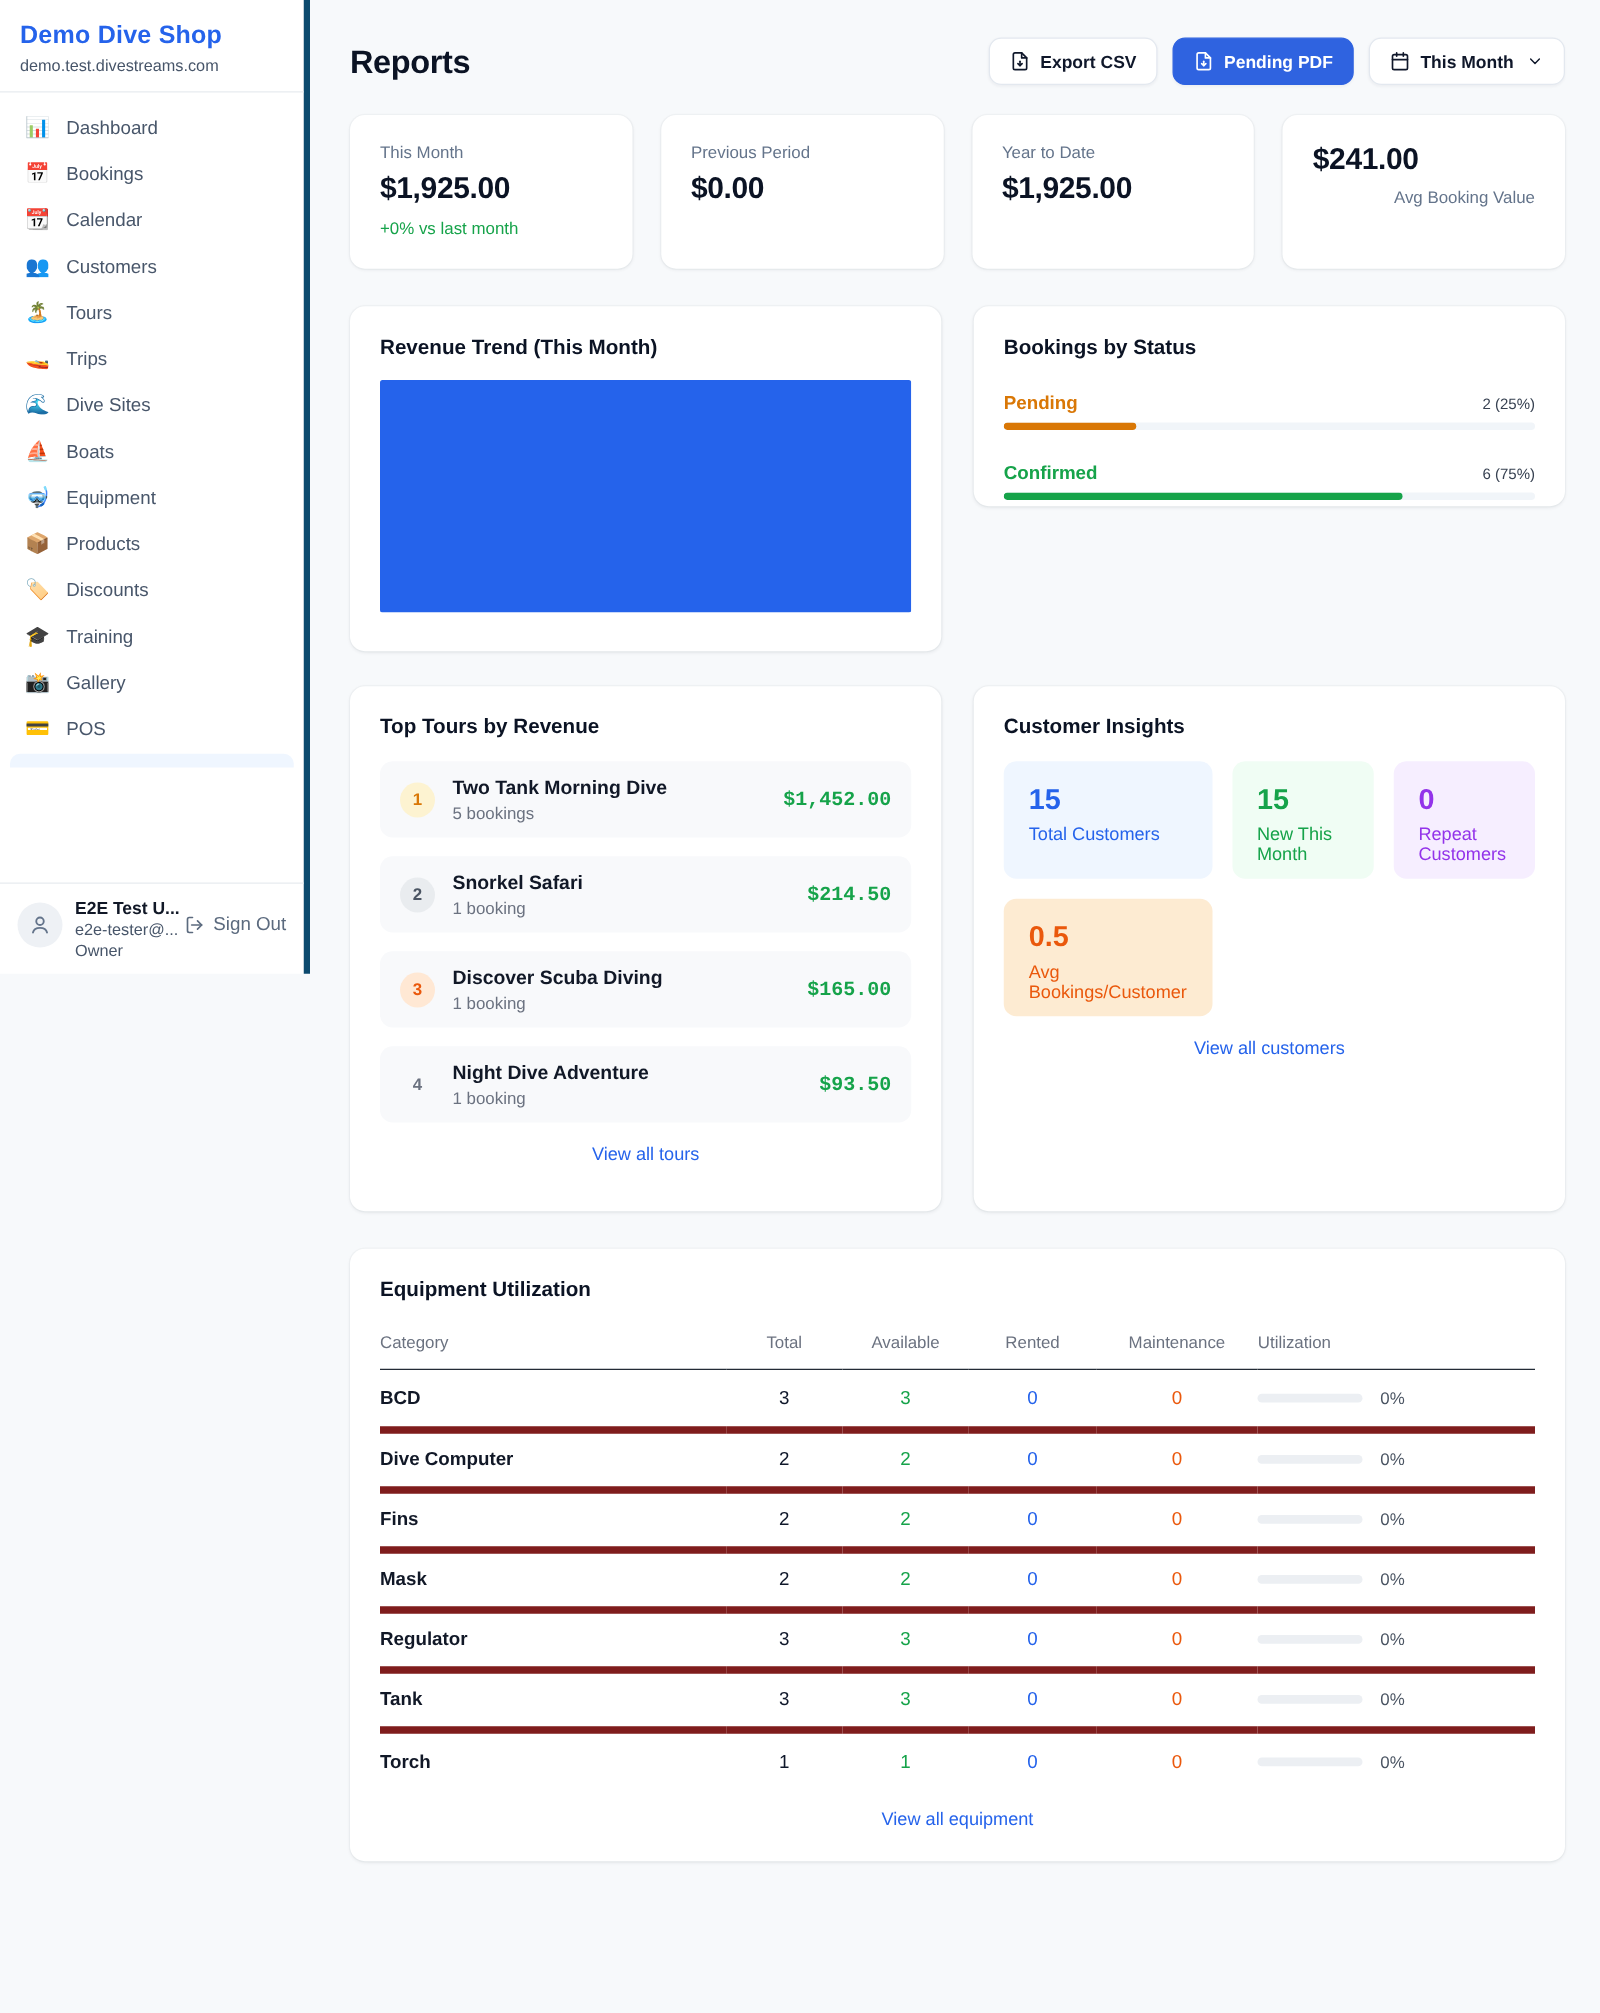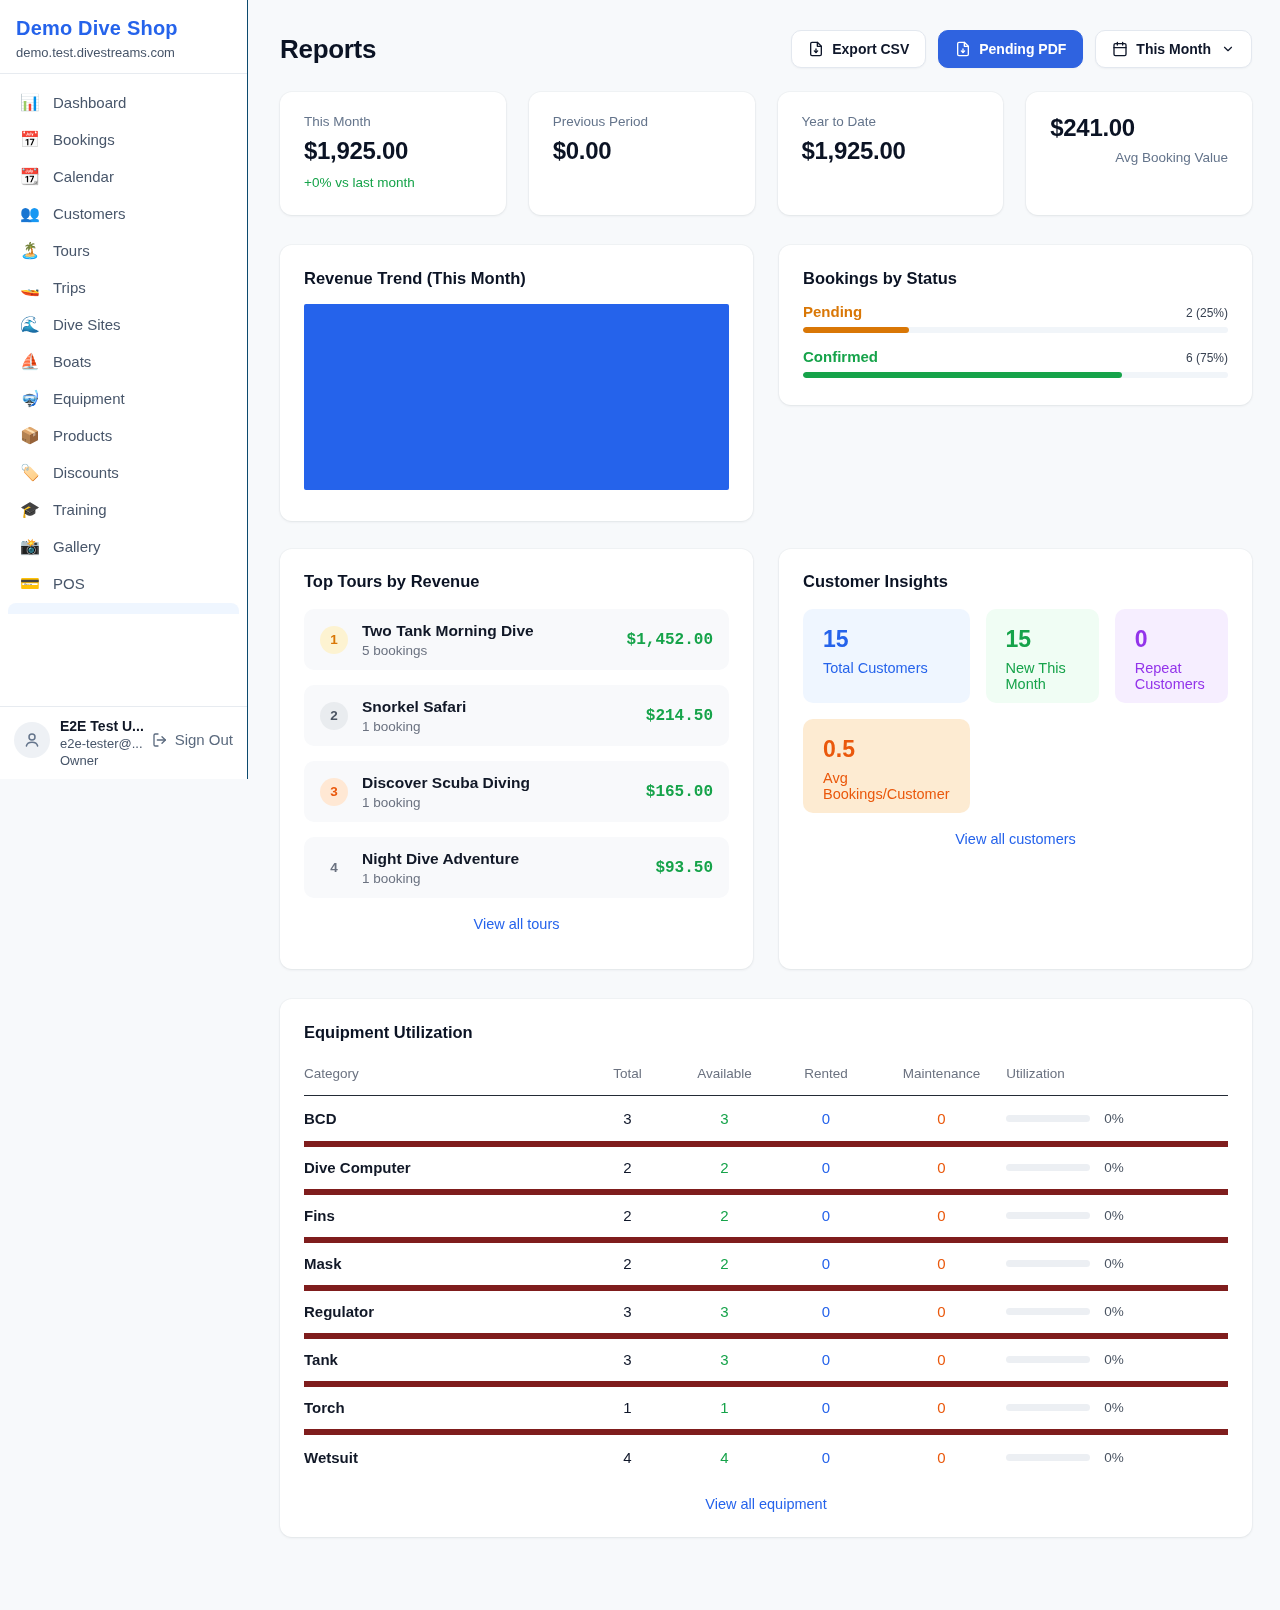--- a/index.html
+++ b/index.html
@@ -9,21 +9,21 @@
     background:#f7f9fb;
     font-family:"Liberation Sans","DejaVu Sans",sans-serif;
     color:#0f172a;
     display:flex;
     overflow:hidden;
   }
   
   .sidebar {
     width:248px; min-width:248px; height:779px;
     background:#ffffff;
-    border-right:1px solid #0c4a6e;
+    border-right:5px solid #0c4a6e;
     display:flex; flex-direction:column;
   }
   .brand { padding:17px 16px 13px; border-bottom:1px solid #e7ebf0; }
   .brand-name { color:#2563eb; font-size:20px; font-weight:bold; letter-spacing:.2px; }
   .brand-domain { color:#475569; font-size:13px; margin-top:5px; }
   .nav { flex:1; padding:10px 8px 0; display:flex; flex-direction:column; overflow:hidden; }
   .nav-item {
     display:flex; align-items:center; gap:13px;
     padding:10px 12px; border-radius:8px;
     color:#48566a; font-size:15px; cursor:pointer; text-decoration:none;
@@ -78,21 +78,21 @@
   .stat-card.value-first .stat-value { margin-top:0; }
   .stat-card.value-first .stat-label { margin-top:8px;text-align:right; }
   .two-col { display:grid; grid-template-columns:1fr 1fr; gap:26px; align-items:start; }
   .mb-28 { margin-bottom:28px; }
   
   .revenue-card { padding:24px; height:276px; }
   .chart-area { margin-top:16px; height:186px; border-radius:2px; overflow:hidden; display:flex; align-items:flex-end; }
   .chart-bar { width:100%; height:100%; }
   
   .status-card { padding:24px; height:160px; }
-  .status-row { margin-top:15px;text-align:right; }
+  .status-row { margin-top:26px;text-align:right; }
   .status-line { display:flex; justify-content:space-between; align-items:baseline; margin-bottom:7px; }
   .status-label { font-size:15px; font-weight:bold; }
   .status-label.pending { color:#d97706; }
   .status-label.confirmed { color:#16a34a; }
   .status-count { font-size:12px; color:#374151; }
   .bar-track { height:6px; background:#f1f5f9; border-radius:3px; overflow:hidden; }
   .bar-fill { height:100%; border-radius:3px; }
   .bar-fill.pending { background:#d97706; }
   .bar-fill.confirmed { background:#16a34a; }
   
@@ -482,31 +482,18 @@
           <td class="avail">1</td>
           <td class="rented">0</td>
           <td class="maint">0</td>
           <td class="left">
               <div class="util-cell">
                 <div class="util-track"></div>
                 <span class="util-pct">0%</span>
               </div>
             </td>
         </tr>
-        <tr>
-          <td class="left cat">Wetsuit</td>
-          <td>4</td>
-          <td class="avail">4</td>
-          <td class="rented">0</td>
-          <td class="maint">0</td>
-          <td class="left">
-              <div class="util-cell">
-                <div class="util-track"></div>
-                <span class="util-pct">0%</span>
-              </div>
-            </td>
-        </tr>
       </tbody>
     </table>
     <div class="view-all" style="margin-top:15px;"><a href="#">View all equipment</a></div>
   </div>
 
 </main>
 
 </body></html>

